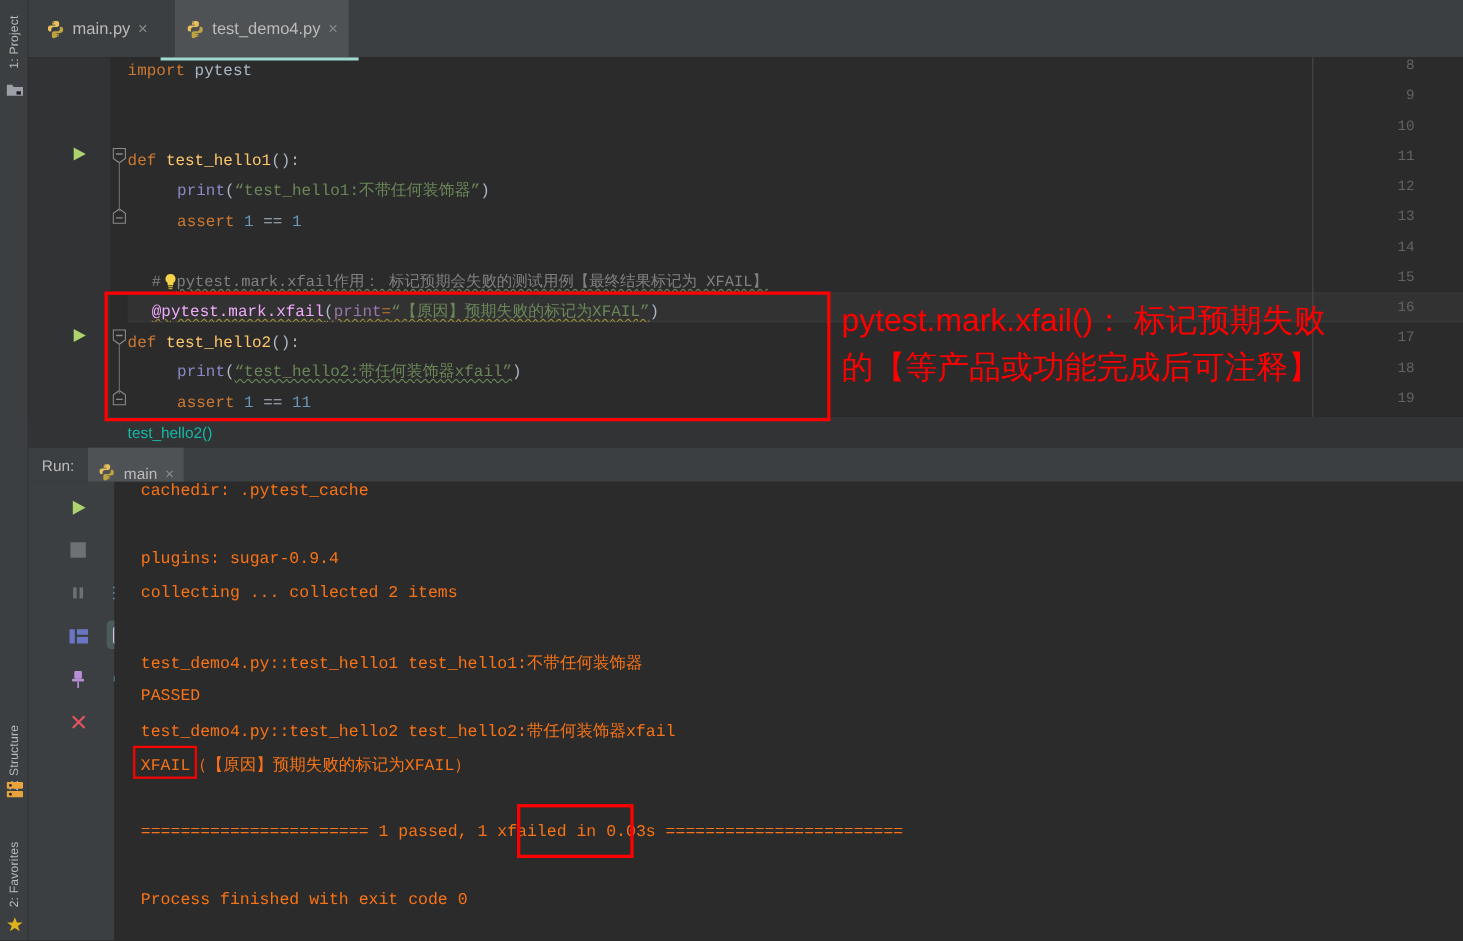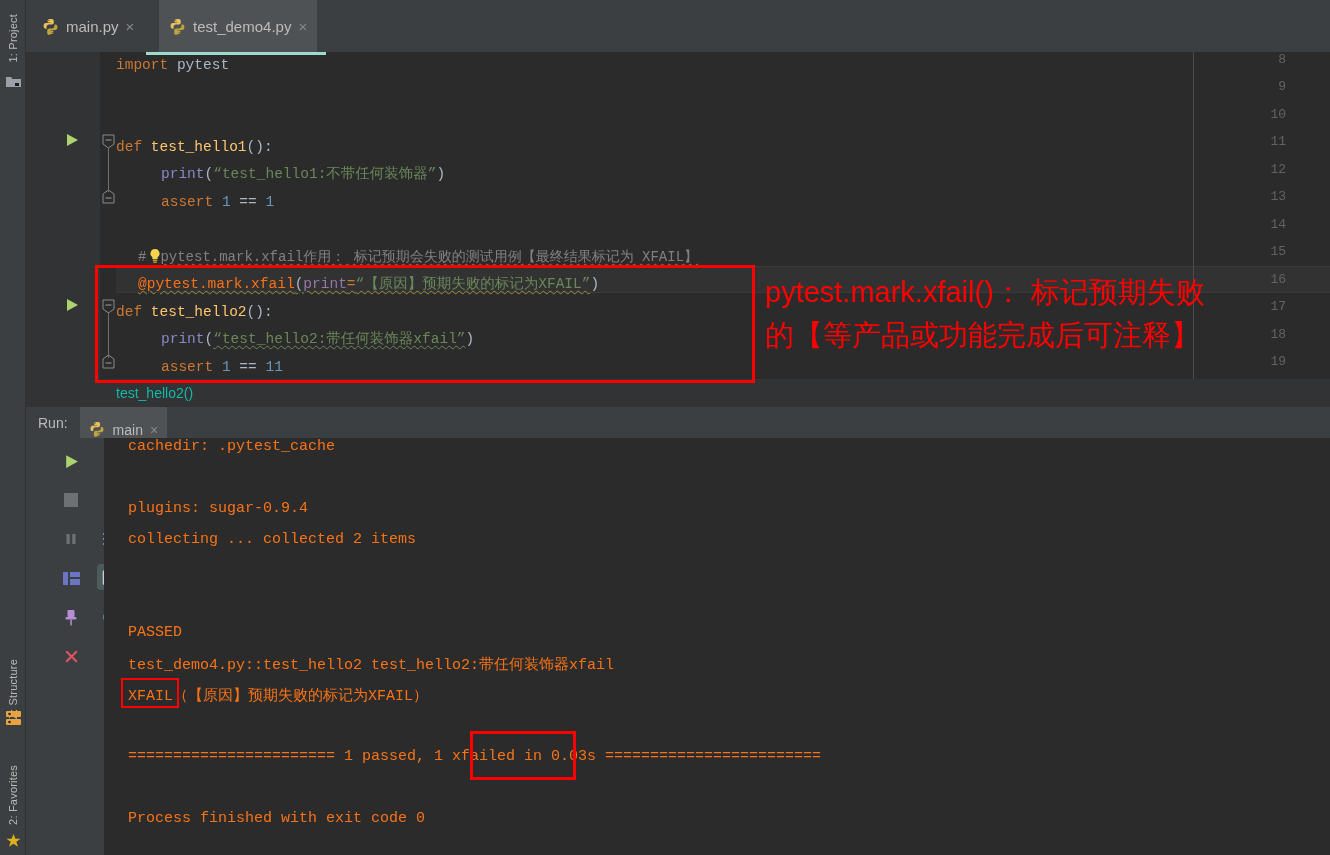--- a/index.html
+++ b/index.html
@@ -76,21 +76,21 @@
     position: absolute; top: 0; bottom: 0; width: 1px; background: #4b4b4b;
   }
 
   
   .t-kw   { color: #cc7832; }
   .t-fn   { color: #ffc66d; }
   .t-def  { color: #a9b7c6; }
   .t-str  { color: #6a8759; }
   .t-num  { color: #6897bb; }
   .t-cmt  { color: #808080; }
-  .t-dec  { color: #f97316; }
+  .t-dec  { color: #f0abfc; }
   .t-par  { color: #a9b7c6; }
   .t-plain{ color: #a9b7c6; }
   .squiggle {
     text-decoration: underline;
     text-decoration-style: wavy;
     text-decoration-color: #6a8759;
     text-decoration-thickness: 1px;
     text-underline-offset: 2px;
   }
   .squiggle-y {
@@ -413,20 +413,21 @@
         <path d="M3.2 5h9.6l-1 10.5H4.2z" fill="#f06a6a"></path>
       </svg>
     </div>
   </div>
 
   <div class="console">
     <div class="coline" style="top:0px;">cachedir: .pytest_cache</div>
     <div class="coline" style="top:62px;">plugins: sugar-0.9.4</div>
     <div class="coline" style="top:93px;">collecting ... collected 2 items</div>
     <div class="coline" style="top:124px;"></div>
+    <div class="coline" style="top:155px;">test_demo4.py::test_hello1 test_hello1:不带任何装饰器</div>
     <div class="coline" style="top:186px;">PASSED</div>
     <div class="coline" style="top:217px;">test_demo4.py::test_hello2 test_hello2:带任何装饰器xfail</div>
     <div class="coline" style="top:248px;">XFAIL（【原因】预期失败的标记为XFAIL）</div>
     <div class="coline" style="top:279px;"></div>
     <div class="coline" style="top:310px;">======================= 1 passed, 1 xfailed in 0.03s ========================</div>
     <div class="coline" style="top:341px;"></div>
     <div class="coline" style="top:372px;">Process finished with exit code 0</div>
   </div>
 
   <div class="redbox" style="left:95px;top:265px;width:660px;height:118px;"></div>

